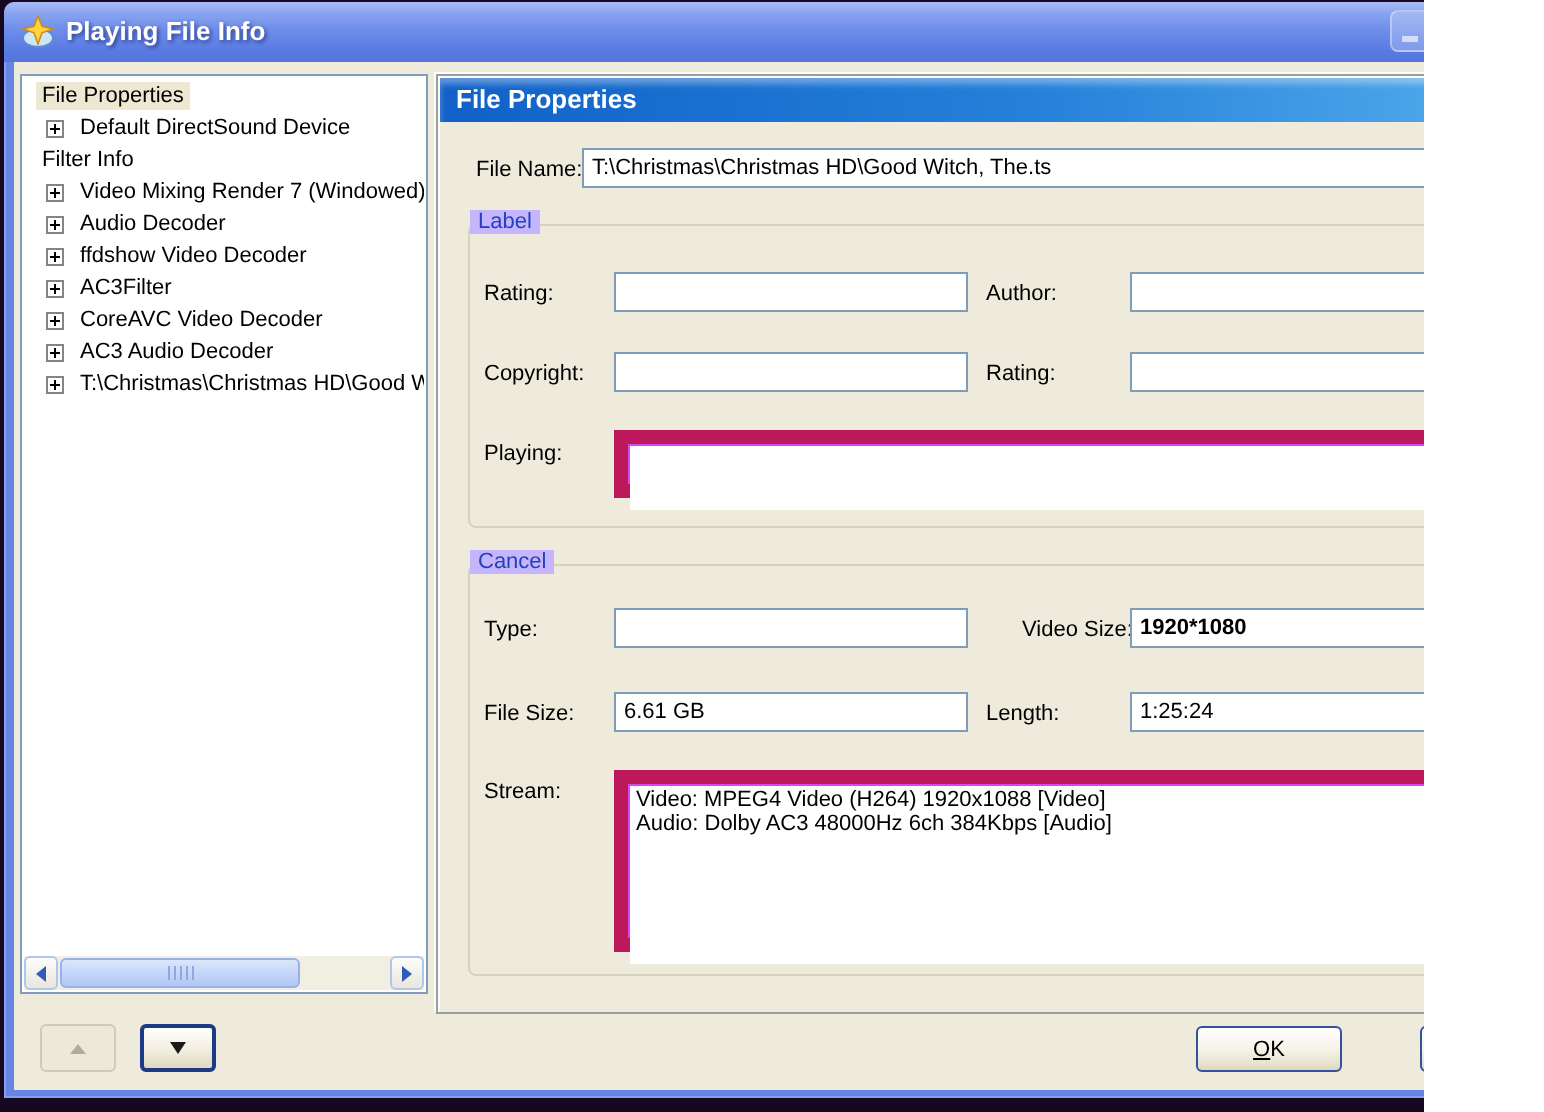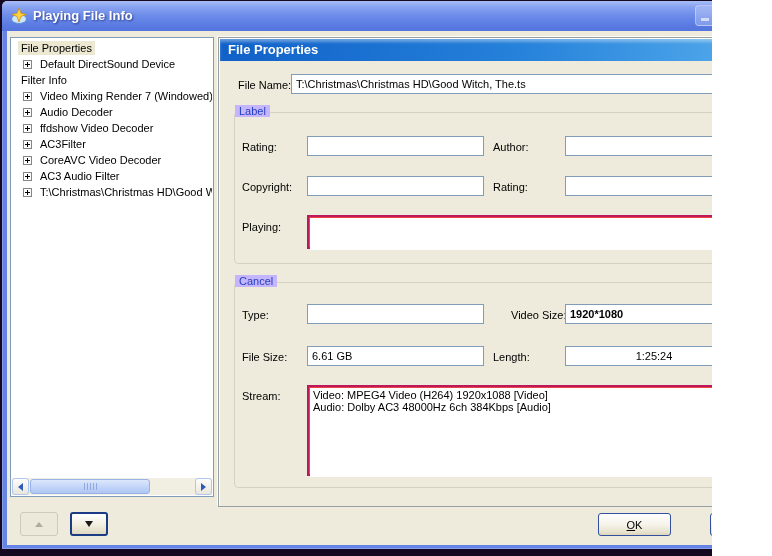--- a/index.html
+++ b/index.html
@@ -60,21 +60,21 @@
        border:1px solid #96A0A4;box-shadow:1px 1px 0 #FDFCF6 inset,-1px -1px 0 #FDFCF6;background:#EFEBDC}
   .panel-header{position:absolute;left:1px;top:1px;right:1px;height:22px;color:#fff;font-weight:bold;
        font-size:13px;padding:3px 0 0 8px;box-sizing:border-box;
        background:linear-gradient(90deg,#1161C8 0%,#2581DA 55%,#55ACEC 100%);
        box-shadow:inset 0 3px 3px rgba(255,255,255,.35)}
   .flabel{position:absolute;white-space:nowrap}
   .xp-input{position:absolute;box-sizing:border-box;height:20px;border:1px solid #7F9DB9;background:#fff;
        font-family:"Liberation Sans","DejaVu Sans",sans-serif;font-size:11px;padding:2px 4px;color:#000}
   .groupbox{position:absolute;border:1px solid #D5D2C0;border-radius:4px;box-sizing:border-box}
   .legend{position:absolute;top:-8px;left:0;background:#c4b5fd;padding:0 4px;color:#2440C0}
-  .ta-box{position:absolute;box-sizing:border-box;border:2px solid #be185d;background:#ef4444}
+  .ta-box{position:absolute;box-sizing:border-box;border:7px solid #be185d;background:#d946ef}
   .ta-box textarea{position:absolute;left:1px;top:1px;border:none;outline:none;resize:none;background:#fff;
        font-family:"Liberation Sans","DejaVu Sans",sans-serif;font-size:11px;padding:1px 3px;color:#000}
   .ta-btn{position:absolute;width:16px;height:15px;box-sizing:border-box;padding:0;
        background:linear-gradient(180deg,#FBFAF7,#E8E4D3);border:1px solid #CBC7B4;border-radius:2px;
        display:flex;align-items:center;justify-content:center}
   .v-track{position:absolute;top:1px;right:1px;bottom:1px;width:17px;background:#F2F0E4}
 
   
   .xp-btn{position:absolute;top:482px;width:73px;height:23px;box-sizing:border-box;border:1px solid #33519E;
        border-radius:3px;background:linear-gradient(180deg,#FFFFFF 0%,#F6F3E9 50%,#E8E3CE 85%,#DCD5BD 100%);
@@ -162,21 +162,21 @@
                 <span class="ph"></span>
                 <span class="pv"></span>
               </span>
             <span class="tree-label">CoreAVC Video Decoder</span>
           </div>
           <div class="tree-row child">
             <span class="plusbox">
                 <span class="ph"></span>
                 <span class="pv"></span>
               </span>
-            <span class="tree-label">AC3 Audio Filter</span>
+            <span class="tree-label">AC3 Audio Decoder</span>
           </div>
           <div class="tree-row child">
             <span class="plusbox">
                 <span class="ph"></span>
                 <span class="pv"></span>
               </span>
             <span class="tree-label">T:\Christmas\Christmas HD\Good Wi</span>
           </div>
         </div>
         <div class="h-scroll">
@@ -222,21 +222,21 @@
 
         <div class="groupbox" style="left:15px;top:244px;width:522px;height:206px">
           <span class="legend">Cancel</span>
           <span class="flabel" style="left:7px;top:26px">Type:</span>
           <input class="xp-input" style="left: 72px; top: 21px; width: 177px;" value="">
           <span class="flabel" style="left:276px;top:26px">Video Size:</span>
           <input class="xp-input" style="left: 330px; top: 21px; width: 178px; font-weight: bold;" value="1920*1080">
           <span class="flabel" style="left:7px;top:68px">File Size:</span>
           <input class="xp-input" style="left: 72px; top: 63px; width: 177px;" value="6.61 GB">
           <span class="flabel" style="left:258px;top:68px">Length:</span>
-          <input class="xp-input" style="left: 330px; top: 63px; width: 178px; text-align: center;" value="1:25:24">
+          <input class="xp-input" style="left: 330px; top: 63px; width: 178px;" value="1:25:24">
           <span class="flabel" style="left:7px;top:107px">Stream:</span>
           <div class="ta-box" style="left:72px;top:102px;width:436px;height:91px">
             <textarea style="width: 414px; height: 87px;">Video: MPEG4 Video (H264) 1920x1088 [Video]
 Audio: Dolby AC3 48000Hz 6ch 384Kbps [Audio]</textarea>
             <div class="v-track">
               <button class="ta-btn" style="right:0;top:0">
                   <span class="tri u"></span>
                 </button>
               <button class="ta-btn" style="right:0;bottom:0">
                   <span class="tri d"></span>

